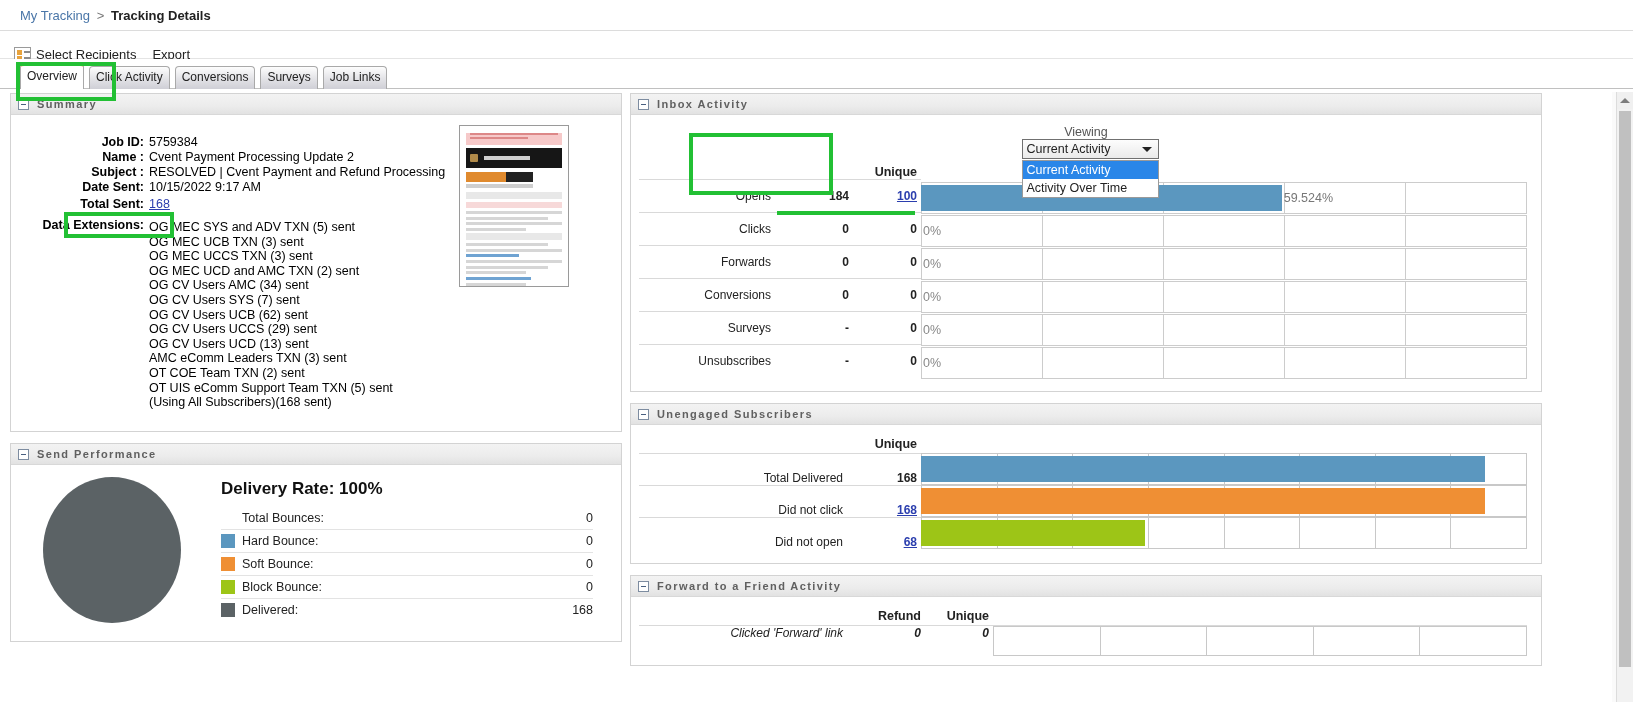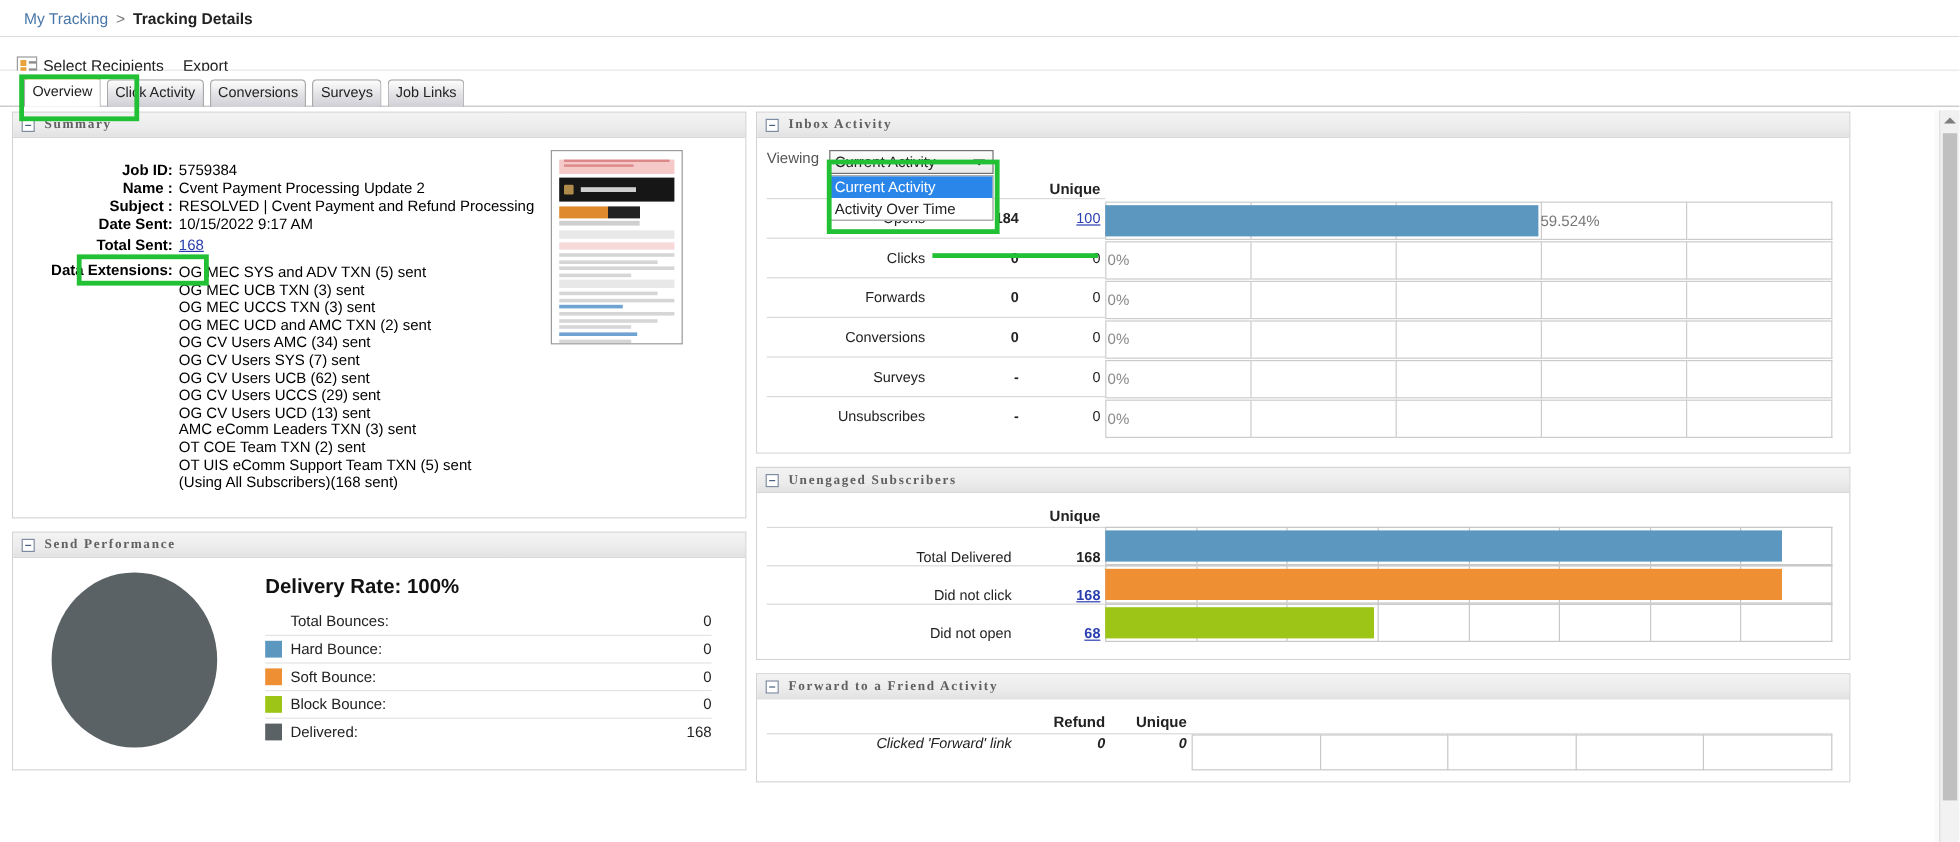--- a/index.html
+++ b/index.html
@@ -99,21 +99,20 @@
     border: 1px solid #d3d3d3;
     background: #fff;
     margin-bottom: 11px;
   }
   .panel-head {
     height: 21px;
     display: flex; align-items: center;
     padding-left: 7px;
     background: linear-gradient(to bottom,#f3f3f3 0%,#ececec 60%,#e2e2e2 100%);
     border-bottom: 1px solid #d8d8d8;
-    font-family: Liberation Serif, serif;
   }
   .collapse-icon {
     width: 11px; height: 11px;
     border: 1px solid #7d8ca0;
     background: #fff;
     position: relative;
     margin-right: 8px;
     flex: 0 0 auto;
   }
   .collapse-icon::before {
@@ -171,21 +170,21 @@
   .sp-title { font-size: 17px; font-weight: bold; color: #111; margin-bottom: 12px; }
   .sp-row { display: flex; align-items: center; font-size: 12.5px; padding: 4px 0; border-top: 1px solid #e3e3e3; }
   .sp-row.first { border-top: none; padding-top: 0; align-items: flex-end; }
   .sp-swatch { width: 14px; height: 14px; margin-right: 7px; flex: 0 0 auto; }
   .sp-swatch.blank { background: transparent; }
   .sp-name { flex: 1; }
   .sp-num { text-align: right; min-width: 30px; }
 
   
   .ia-body { padding: 10px 0 12px 0; position: relative; }
-  .viewing-row { display: flex; padding-left: 8px; margin-bottom: 6px; position: relative; z-index: 20; }
+  .viewing-row { display: flex; align-items: center; padding-left: 8px; margin-bottom: 6px; position: relative; z-index: 20; flex-direction: column; }
   .viewing-label { font-size: 12.5px; color: #555; margin-right: 8px; }
   .select-wrap { position: relative; width: 137px; }
   .select-box {
     height: 20px;
     border: 1px solid #707070;
     background: linear-gradient(to bottom,#fdfdfd,#eaeaea);
     display: flex; align-items: center;
     padding: 0 4px;
     font-size: 12.5px;
     cursor: pointer;
@@ -203,21 +202,21 @@
   .tbl-wrap { display: flex; padding-left: 8px; padding-right: 14px; }
   .tbl-left { width: 282px; flex: 0 0 auto; }
   .tbl-chart { flex: 1; }
   .hdr-row { display: flex; font-weight: bold; font-size: 12.5px; }
   .hdr-label { flex: 1; }
   .hdr-total { width: 72px; text-align: right; }
   .hdr-unique { width: 72px; text-align: right; padding-right: 4px;}
   .d-row { display: flex; align-items: center; height: 33px; border-top: 1px solid #d9d9d9; }
   .d-label { flex: 1; text-align: right; padding-right: 6px; }
   .d-total { width: 72px; text-align: right; font-weight: bold; }
-  .d-unique { width: 72px; text-align: right; padding-right: 4px; font-weight: normal; }
+  .d-unique { width: 72px; text-align: right; padding-right: 4px; font-weight: bold; }
   .d-unique a { color: #2b3eae; text-decoration: underline; }
 
   .chart-rows { position: relative; }
   .c-row { position: relative; height: 33px; border-top: 1px solid transparent; }
   .c-grid { position: absolute; inset: 0; display: flex; }
   .c-grid > div { flex: 1; border-right: 1px solid #cccccc; border-top: 1px solid #cccccc; border-bottom: 1px solid #cccccc; }
   .c-grid > div:first-child { border-left: 1px solid #cccccc; }
   .c-bar { position: absolute; top: 3px; bottom: 3px; left: 0; background: #5b97bf; }
   .c-val { position: absolute; left: 0; top: 0; height: 100%; display: flex; align-items: center; font-size: 12.5px; color: #888; padding-left: 2px; }
   .c-val.after { color: #777; }

